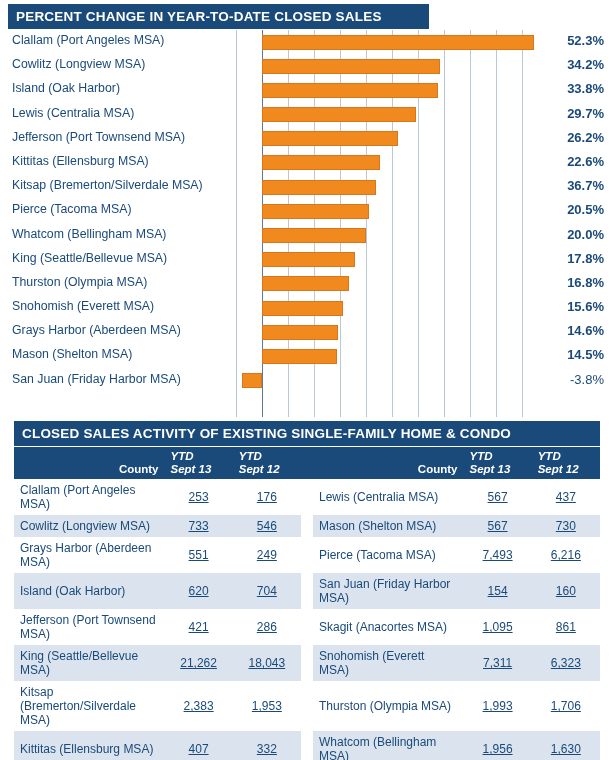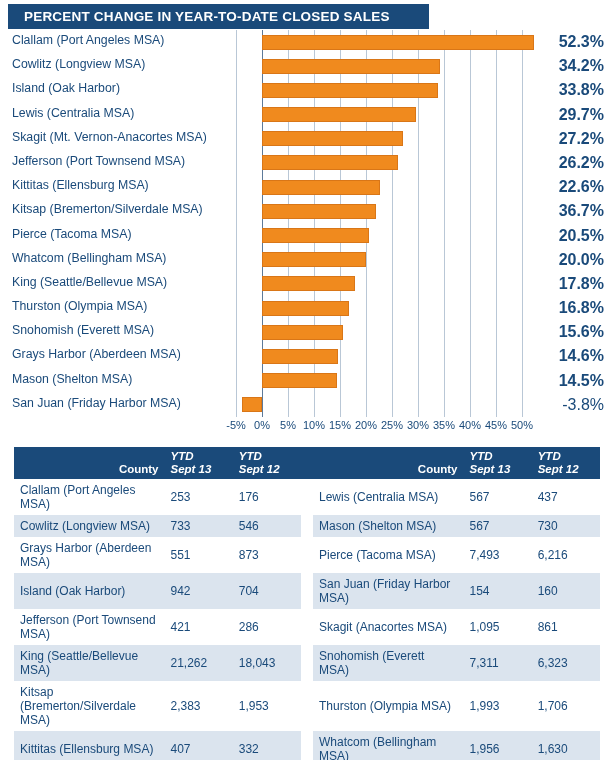--- a/index.html
+++ b/index.html
@@ -11,21 +11,21 @@
   }
   .page { position: relative; width: 614px; height: 760px; overflow: hidden; }
 
   
   .section-header {
     background: #1a4a7a;
     color: #ffffff;
     font-weight: bold;
     font-size: 13.5px;
     letter-spacing: 0.2px;
-    padding: 5px 8px 5px 16px;
+    padding: 5px 8px 5px 8px;
     text-transform: uppercase;
   }
   .chart-header { position: absolute; left: 8px; top: 4px; width: 421px; }
   .table-header { position: absolute; left: 14px; top: 421px; width: 586px; }
 
   
   .chart-wrap { position: absolute; left: 8px; top: 30px; width: 598px; height: 380px; }
   .rows { position: relative; }
   .row { position: relative; height: 24.2px; }
   .row-label {
@@ -40,21 +40,21 @@
   }
   .bar {
     position: absolute; top: 4.5px; height: 15px;
     background: #f08a1e;
     border: 1px solid #d97617;
   }
   .val {
     position: absolute; right: 2px; top: 3px;
     width: 56px;
     text-align: right;
-    font-size: 16px;
+    font-size: 13px;
     font-weight: bold;
     color: #1a4a7a;
   }
   .val.neg { font-weight: normal; }
 
   
   .grid { position: absolute; left: 228px; top: 0; right: 58px; height: 100%; pointer-events: none; }
   .gl { position: absolute; top: 0; bottom: 0; width: 1px; background: #b9c7d6; }
   .gl.zero { background: #5d7a99; width: 1px; }
 
@@ -76,21 +76,21 @@
     font-weight: bold;
     font-size: 11.5px;
     padding: 3px 6px;
     vertical-align: bottom;
     line-height: 1.15;
   }
   thead th.county { text-align: right; }
   thead th.num { text-align: left; font-style: italic; }
   tbody td { padding: 4px 6px; }
   tbody td.county { text-align: left; }
-  tbody td.num { text-align: left; }
+  tbody td.num { text-align: center; text-decoration: underline; }
   tbody tr.odd { background: #ffffff; }
   tbody tr.even { background: #dbe4ee; }
   td.sep { width: 2px; padding: 0; background: #ffffff; }
   .col-county-l { width: 150px; }
   .col-n1 { width: 68px; }
   .col-n2 { width: 68px; }
 </style>
 </head>
 <body>
 
@@ -136,27 +136,20 @@
           <div class="val">33.8%</div>
         </div>
         <div class="row">
           <div class="row-label">Lewis (Centralia MSA)</div>
           <div class="bar-area">
             <div class="bar" style="left: 8.33333%; width: 49.5%;"></div>
           </div>
           <div class="val">29.7%</div>
         </div>
         <div class="row">
-          <div class="row-label">Skagit (Mt. Vernon-Anacortes MSA)</div>
-          <div class="bar-area">
-            <div class="bar" style="left: 8.33333%; width: 45.3333%;"></div>
-          </div>
-          <div class="val">27.2%</div>
-        </div>
-        <div class="row">
           <div class="row-label">Jefferson (Port Townsend MSA)</div>
           <div class="bar-area">
             <div class="bar" style="left: 8.33333%; width: 43.6667%;"></div>
           </div>
           <div class="val">26.2%</div>
         </div>
         <div class="row">
           <div class="row-label">Kittitas (Ellensburg MSA)</div>
           <div class="bar-area">
             <div class="bar" style="left: 8.33333%; width: 37.6667%;"></div>
@@ -236,20 +229,21 @@
         <div class="tick" style="left: 41.6667%;">20%</div>
         <div class="tick" style="left: 50%;">25%</div>
         <div class="tick" style="left: 58.3333%;">30%</div>
         <div class="tick" style="left: 66.6667%;">35%</div>
         <div class="tick" style="left: 75%;">40%</div>
         <div class="tick" style="left: 83.3333%;">45%</div>
         <div class="tick" style="left: 91.6667%;">50%</div>
       </div>
   </div>
 
+  <div class="section-header table-header">Closed Sales Activity of Existing Single-Family Home &amp; Condo</div>
 
   <div class="table-wrap">
     <table>
       <thead>
         <tr>
           <th class="county col-county-l">County</th>
           <th class="num col-n1">
             <span>YTD</span><br>
             <span>Sept 13</span>
           </th>
@@ -284,29 +278,29 @@
             <td class="num col-n1">733</td>
             <td class="num col-n2">546</td>
             <td class="sep"></td>
             <td class="county col-county-l">Mason (Shelton MSA)</td>
             <td class="num col-n1">567</td>
             <td class="num col-n2">730</td>
           </tr>
           <tr class="odd">
             <td class="county col-county-l">Grays Harbor (Aberdeen MSA)</td>
             <td class="num col-n1">551</td>
-            <td class="num col-n2">873</td>
+            <td class="num col-n2">249</td>
             <td class="sep"></td>
             <td class="county col-county-l">Pierce (Tacoma MSA)</td>
             <td class="num col-n1">7,493</td>
             <td class="num col-n2">6,216</td>
           </tr>
           <tr class="even">
             <td class="county col-county-l">Island (Oak Harbor)</td>
-            <td class="num col-n1">942</td>
+            <td class="num col-n1">620</td>
             <td class="num col-n2">704</td>
             <td class="sep"></td>
             <td class="county col-county-l">San Juan (Friday Harbor MSA)</td>
             <td class="num col-n1">154</td>
             <td class="num col-n2">160</td>
           </tr>
           <tr class="odd">
             <td class="county col-county-l">Jefferson (Port Townsend MSA)</td>
             <td class="num col-n1">421</td>
             <td class="num col-n2">286</td>

